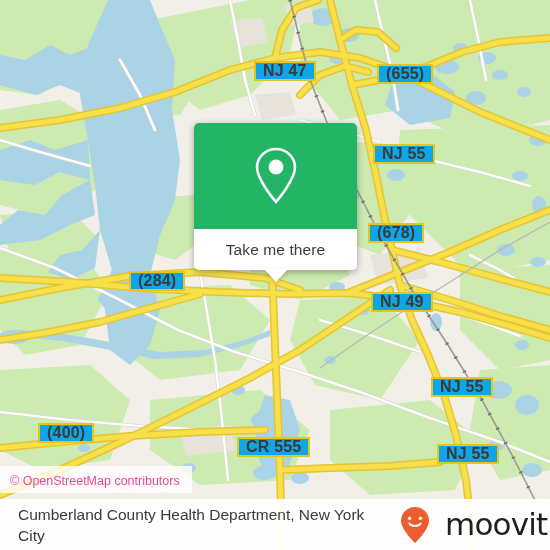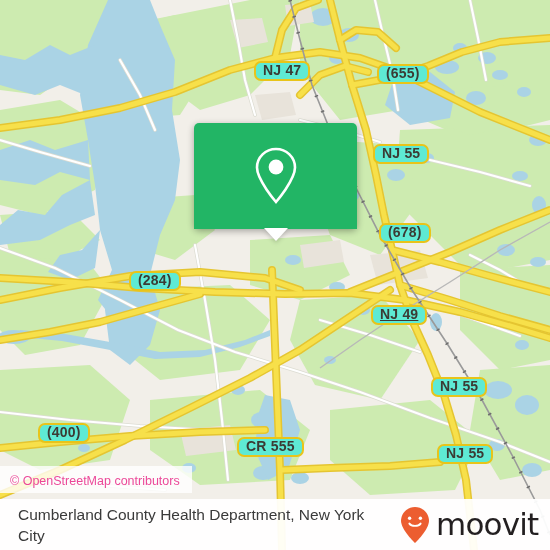--- a/index.html
+++ b/index.html
@@ -21,25 +21,25 @@
     left: 0; top: 0;
     width: 550px; height: 550px;
     background: #f2efe9;
     overflow: hidden;
   }
   .map svg { display: block; }
 
   
   .shield {
     position: absolute;
-    background: #5eead4;
+    background: #0ea5e9;
     border: 2px solid #e8c41a;
-    border-radius: 7px;
+    border-radius: 0;
     color: #3b3b34;
-    font-size: 14px;
+    font-size: 16px;
     font-weight: bold;
     letter-spacing: .2px;
     padding: 1px 7px 2px 7px;
     line-height: 13px;
     white-space: nowrap;
     font-family: "Liberation Sans", sans-serif;
   }
 
   
   .card {
@@ -110,21 +110,21 @@
     flex: 1 1 auto;
     padding: 0 8px 0 18px;
     font-size: 15.5px;
     line-height: 21px;
     color: #3a3a3a;
     max-width: 400px;
   }
   .brand {
     display: flex;
     align-items: center;
-    gap: 6px;
+    gap: 15px;
   }
   .brand-word {
     font-size: 31px;
     line-height: 31px;
     color: #231f20;
     letter-spacing: -0.8px;
     font-weight: normal;
     font-family: "DejaVu Sans", sans-serif;
   }
 </style>
@@ -322,35 +322,38 @@
       </g>
 
       <path d="M550,222 L500,250 L450,282 L405,310 L360,340 L320,368" stroke="#b8b8b8" stroke-width="1.4" fill="none"></path>
     </svg>
   </div>
 
   <div id="shields">
       <div class="shield" style="left: 254px; top: 61px;">NJ 47</div>
       <div class="shield" style="left: 357px; top: 64px; margin-left: 20px;">(655)</div>
       <div class="shield" style="left: 373px; top: 144px;">NJ 55</div>
-      <div class="shield" style="left: 379px; top: 223px;">(678)</div>
+      <div class="shield" style="left: 368px; top: 223px;">(678)</div>
       <div class="shield" style="left: 129px; top: 271px;">(284)</div>
-      <div class="shield" style="left: 371px; top: 305px; text-decoration: underline;">NJ 49</div>
+      <div class="shield" style="left: 371px; top: 292px;">NJ 49</div>
       <div class="shield" style="left: 431px; top: 377px;">NJ 55</div>
       <div class="shield" style="left: 38px; top: 423px;">(400)</div>
       <div class="shield" style="left: 237px; top: 437px;">CR 555</div>
       <div class="shield" style="left: 437px; top: 444px;">NJ 55</div>
     </div>
 
   <div class="card">
     <div class="card-top">
       <svg width="52" height="62" viewBox="0 0 52 62">
         <path d="M26 4 C15.5 4 7 12.3 7 22.6 C7 35 26 57 26 57 C26 57 45 35 45 22.6 C45 12.3 36.5 4 26 4 Z" fill="none" stroke="#ffffff" stroke-width="2.6"></path>
         <circle cx="26" cy="22" r="7.4" fill="#ffffff"></circle>
       </svg>
+    </div>
+    <div class="card-bottom">
+      <span class="card-label">Take me there</span>
     </div>
     <div class="card-tip"></div>
   </div>
 
   <div class="attrib">© OpenStreetMap contributors</div>
 
   <div class="footer">
     <div class="footer-title">Cumberland County Health Department, New York City</div>
     <div class="brand">
       <svg width="30" height="38" viewBox="0 0 30 38">

